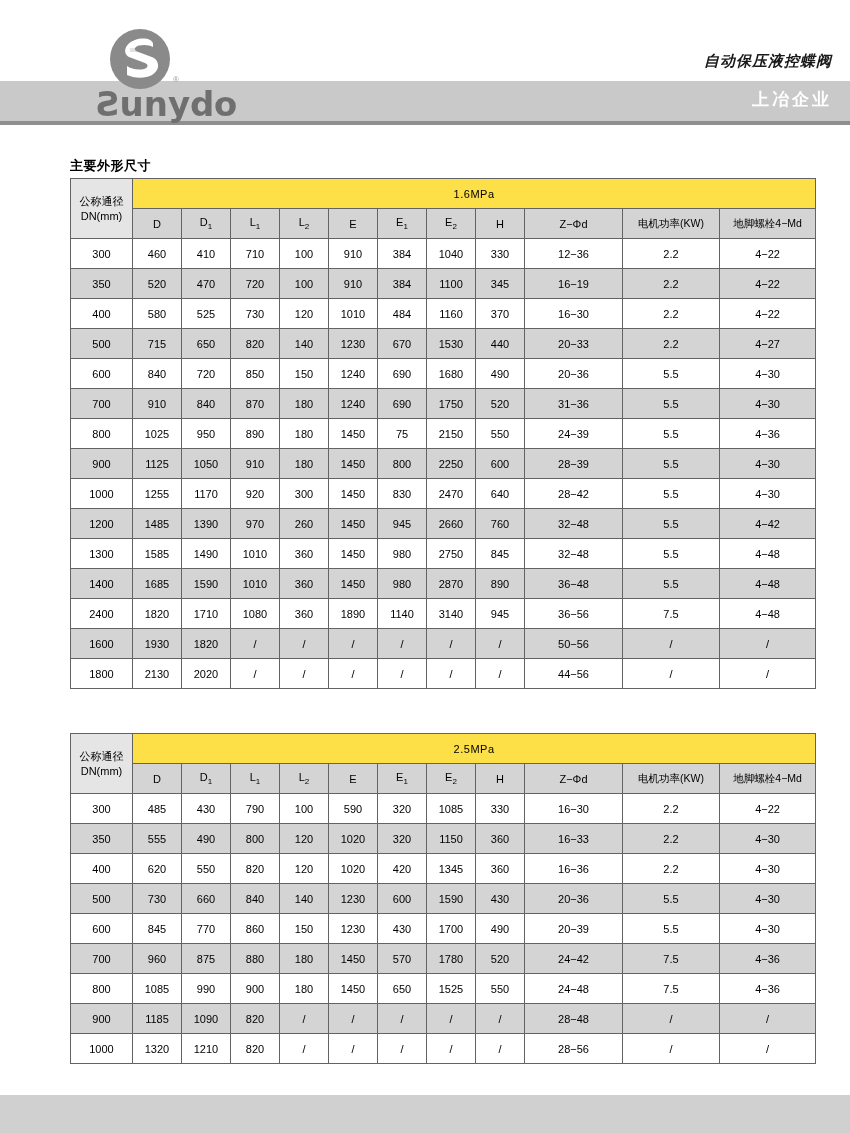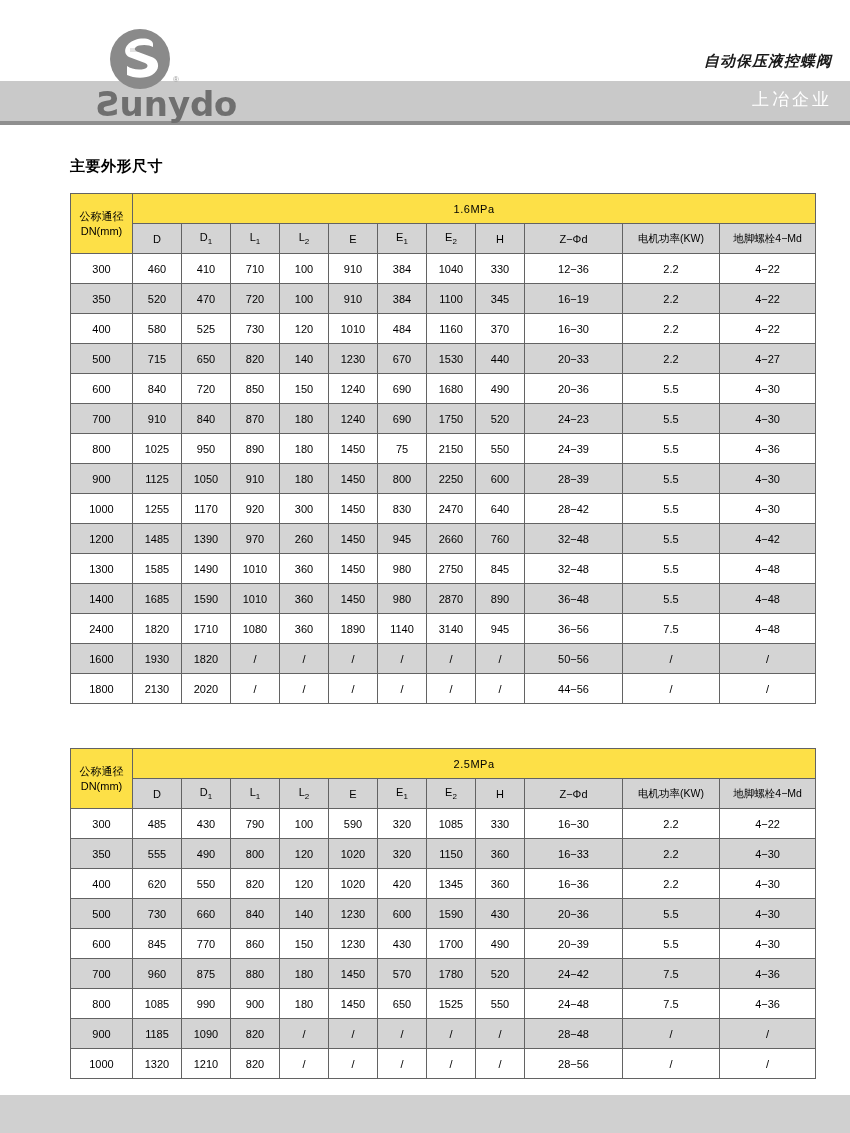--- a/index.html
+++ b/index.html
@@ -87,36 +87,36 @@
     color: #1a1a1a;
     letter-spacing: 1px;
     white-space: nowrap;
     font-style: italic;
   }
   .header-company {
     position: absolute;
     right: 18px;
     top: 88px;
     font-size: 17px;
-    font-weight: normal;
+    font-weight: bold;
     color: #ffffff;
     letter-spacing: 3px;
     white-space: nowrap;
   }
 
   
   .content {
     position: relative;
     padding: 0 70px;
   }
   .section-title {
-    font-size: 15px;
+    font-size: 13px;
     font-weight: bold;
     color: #000000;
-    margin: 26px 0 17px 0;
+    margin: 26px 0 3px 0;
     letter-spacing: 0.5px;
   }
 
   
   table.dim-table {
     border-collapse: collapse;
     width: 710px;
     table-layout: fixed;
     font-size: 11px;
   }
@@ -129,21 +129,21 @@
     padding: 0;
     height: 29px;
     color: #000;
   }
   .hdr-cell {
     background: #d4d4d4;
     font-weight: bold;
     font-size: 11px;
   }
   .hdr-dn {
-    background: #fde047;
+    background: #e5e5e5;
     font-weight: bold;
     font-size: 11px;
     line-height: 1.35;
   }
   .hdr-press {
     background: #fde047;
     font-weight: bold;
     font-size: 11px;
     letter-spacing: 0.5px;
   }
@@ -347,21 +347,21 @@
         <tr class="row-even">
           <td>700</td>
           <td>910</td>
           <td>840</td>
           <td>870</td>
           <td>180</td>
           <td>1240</td>
           <td>690</td>
           <td>1750</td>
           <td>520</td>
-          <td>24−23</td>
+          <td>31−36</td>
           <td>5.5</td>
           <td>4−30</td>
         </tr>
         <tr class="row-odd">
           <td>800</td>
           <td>1025</td>
           <td>950</td>
           <td>890</td>
           <td>180</td>
           <td>1450</td>

